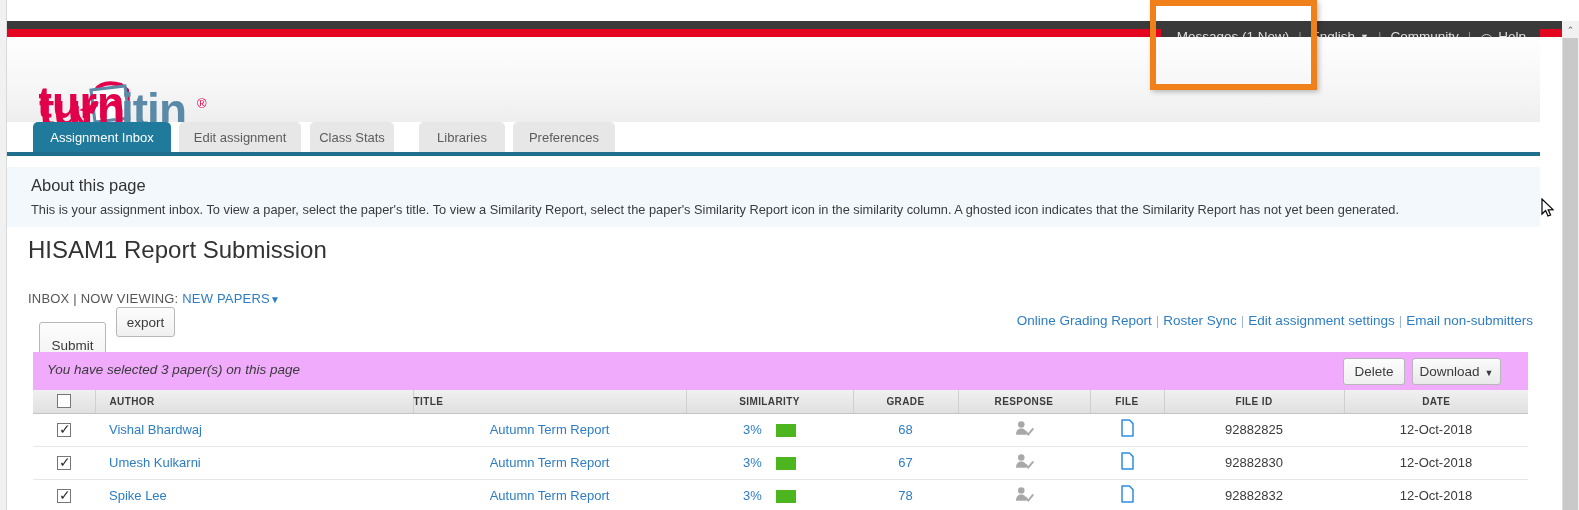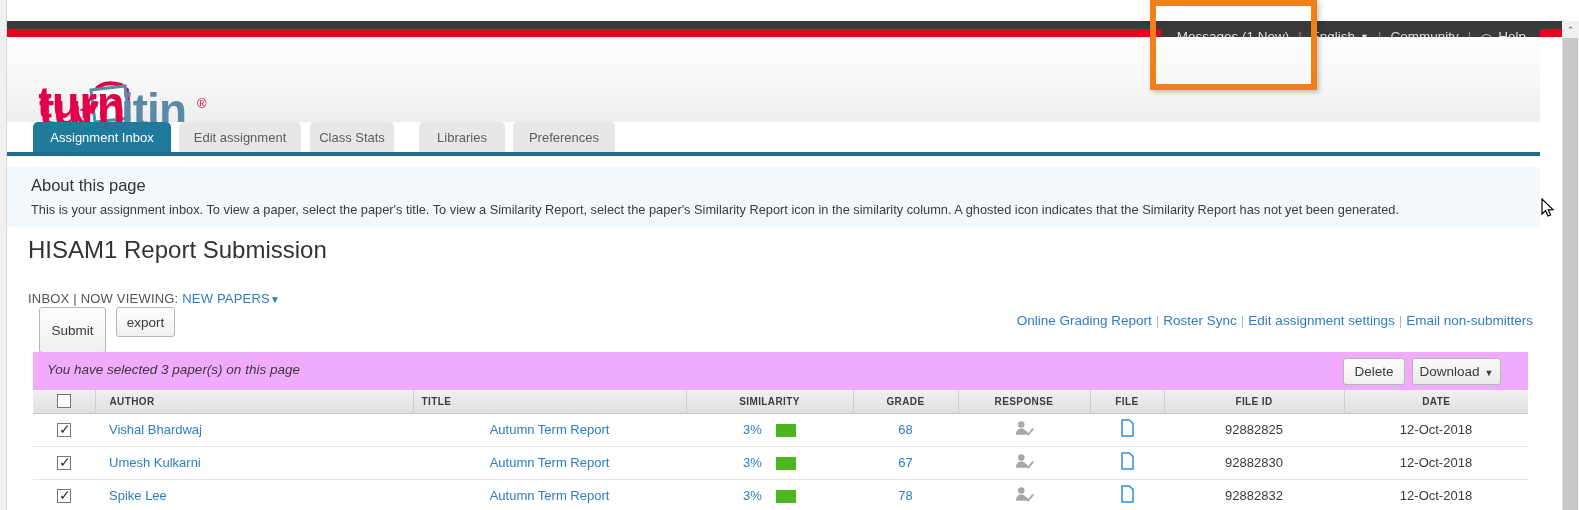--- a/index.html
+++ b/index.html
@@ -85,21 +85,21 @@
   .inbox-line .vcaret { color:#2d7dc4; font-size:10px; }
 
   
   .btn {
     border:1px solid #b7b7b7; border-radius:3px;
     background: linear-gradient(to bottom,#fdfdfd 0%,#f0f0f0 100%);
     color:#3a3a3a; font-size:13.5px;
     display:flex; align-items:center; justify-content:center;
     cursor:pointer;
   }
-  .btn-submit { position:absolute; left:39px; top:307px; width:67px; height:46px; }
+  .btn-submit { position:absolute; left:39px; top:322px; width:67px; height:46px; }
   .btn-export { position:absolute; left:116px; top:307px; width:59px; height:30px; }
 
   .right-links {
     position:absolute; right:46px; top:313px;
     font-size:13.5px; color:#2d7dc4; white-space:nowrap;
   }
   .right-links a { color:#2d7dc4; text-decoration:none; }
   .right-links .sep { color:#9fb8cd; margin:0 4px; }
 
   
@@ -242,21 +242,21 @@
           <col style="width:105px">
           <col style="width:132px">
         <col style="width:74px">
           <col style="width:180px">
           <col style="width:184px">
       </colgroup>
       <thead>
         <tr>
           <th><span class="chk"></span></th>
           <th class="author">AUTHOR</th>
-          <th style="text-align:left;padding-left:8px;margin-top:46px;">TITLE</th>
+          <th style="text-align:left;padding-left:0;margin-top:46px;">TITLE</th>
           <th>SIMILARITY</th>
           <th>GRADE</th>
           <th>RESPONSE</th>
           <th>FILE</th>
           <th>FILE ID</th>
           <th>DATE</th>
         </tr>
       </thead>
       <tbody id="tbody">
           <tr>

